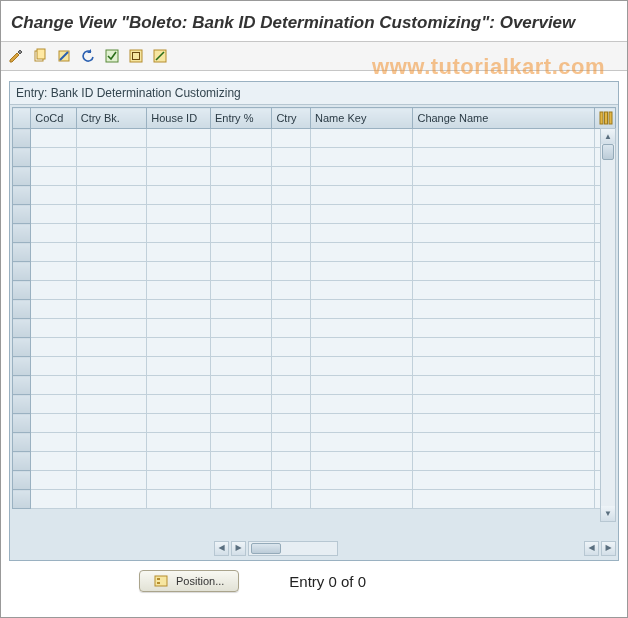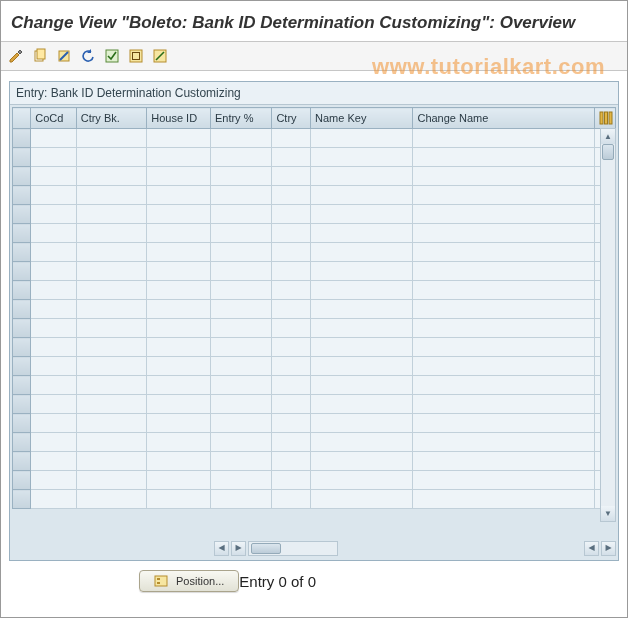--- a/index.html
+++ b/index.html
@@ -186,20 +186,21 @@
       background: linear-gradient(#dbe6ee,#bcccd8);
       border:1px solid #94aab9; border-radius:2px;
     }
     .hbar .gap { flex:1; }
 
     
     .footer {
       display:flex;
       align-items:center;
       padding: 10px 0 0 130px;
+      gap: 50px;
       height: 30px;
     }
     .position-btn {
       display:flex; align-items:center; gap:8px;
       background: linear-gradient(#f8f8f2,#e2e2d6);
       border: 1px solid #aaa48c;
       border-radius: 4px;
       height: 22px;
       padding: 0 14px;
       font-size: 11px;

